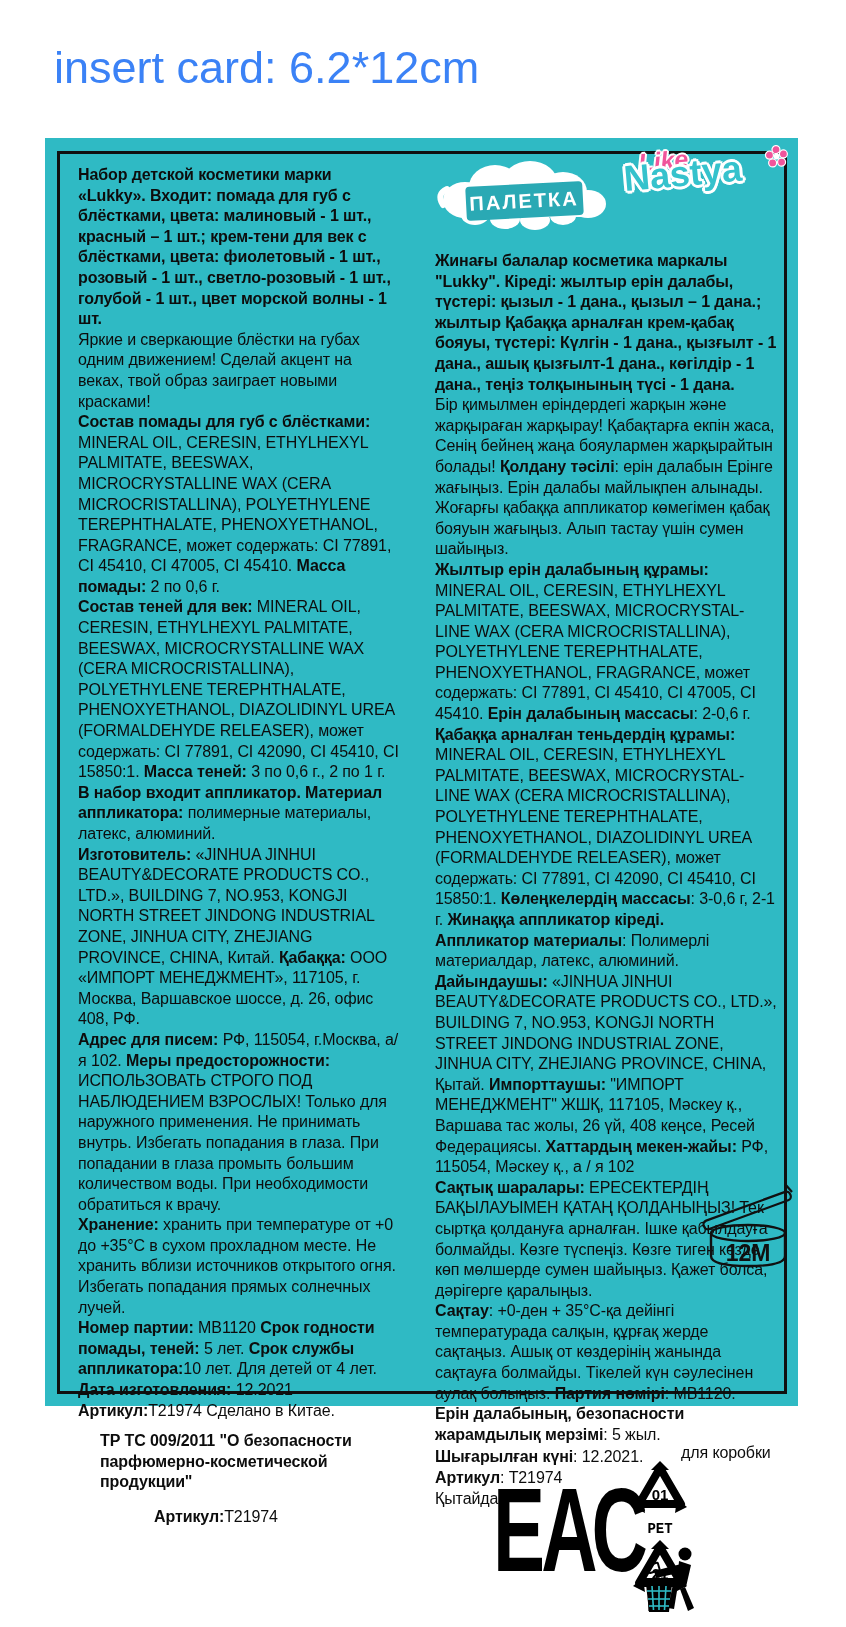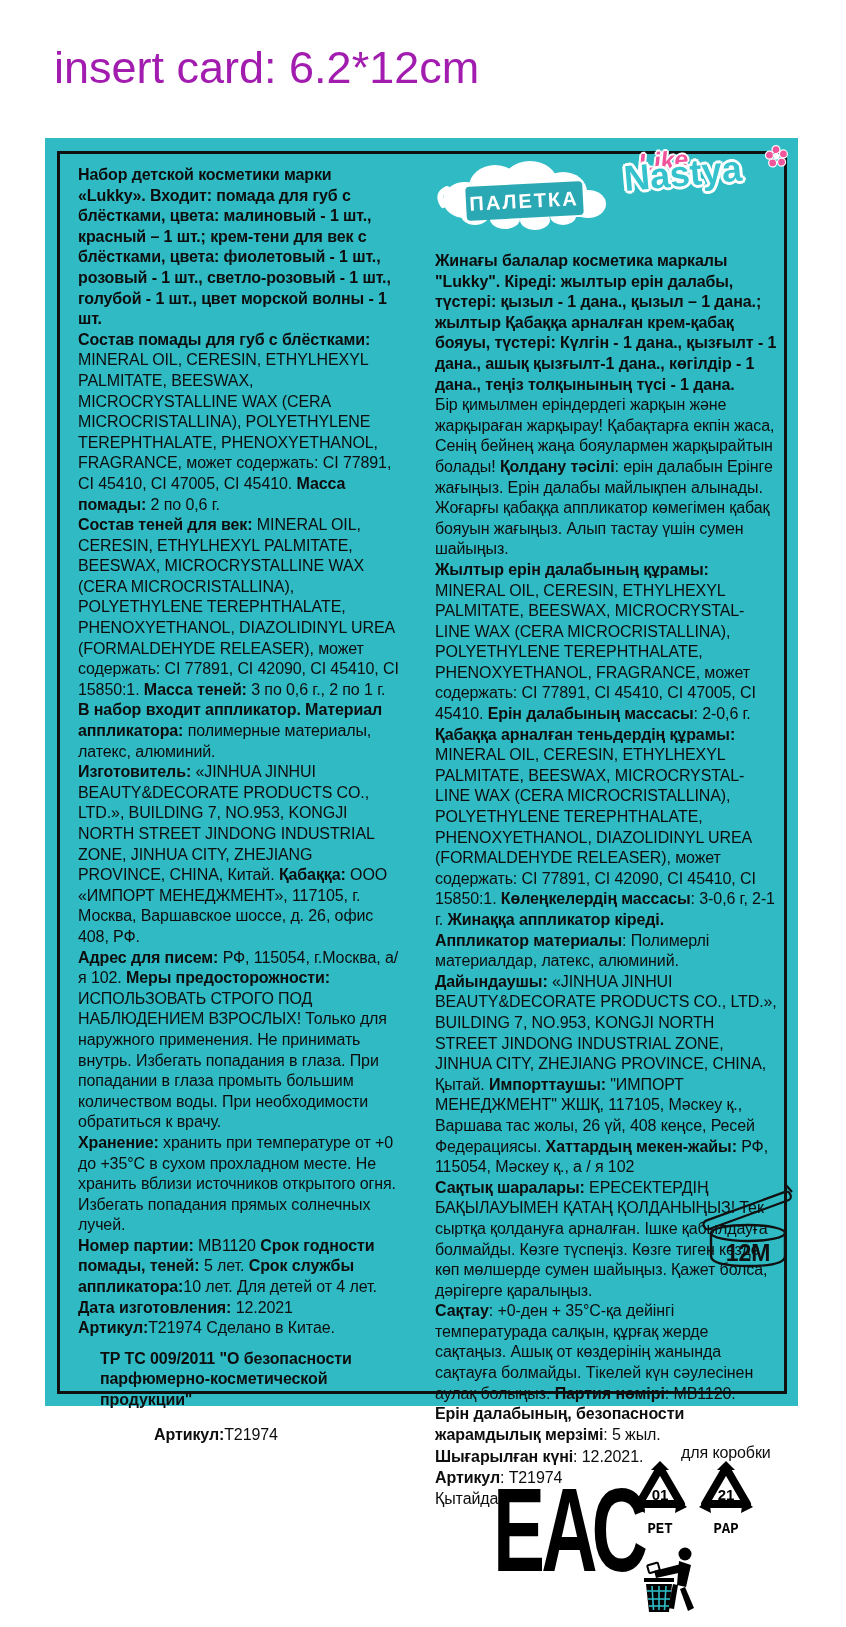--- a/index.html
+++ b/index.html
@@ -1,18 +1,18 @@
 <!DOCTYPE html>
 <html><head>
 <meta charset="utf-8">
 <style>
   html,body{margin:0;padding:0;background:#ffffff;}
   body{width:846px;height:1627px;font-family:"Liberation Sans","DejaVu Sans",sans-serif;color:#101010;}
   .page{position:relative;width:846px;height:1627px;overflow:hidden;background:#fff;}
-  .sheet-title{position:absolute;left:54px;top:42px;font-size:45px;letter-spacing:0;color:#a21caf;}
+  .sheet-title{position:absolute;left:54px;top:42px;font-size:45px;letter-spacing:0;color:#3b82f6;}
   .card{position:absolute;left:45px;top:138px;width:753px;height:1268px;background:#2fbac4;}
   .card-border{position:absolute;left:12px;top:13px;right:11px;bottom:12px;border:3px solid #101010;pointer-events:none;}
   .col{position:absolute;font-size:16px;line-height:20.6px;letter-spacing:-0.1px;color:#0d0d0d;}
   .col .para{margin:0 0 0 0;}
   .left-col{left:33px;top:27px;width:322px;}
   .right-col{left:390px;top:15px;width:344px;}
   b{font-weight:700;}
   .trts{font-weight:700;padding-left:22px;margin-top:10px;}
   .artline{padding-left:76px;margin-top:14px;}
   
@@ -22,40 +22,41 @@
   .like{font-style:italic;font-weight:700;font-size:25px;color:#f0559b;margin-left:16px;
         text-shadow:-2px 0 #fff,2px 0 #fff,0 -2px #fff,0 2px #fff,-1px -1px #fff,1px 1px #fff,-1px 1px #fff,1px -1px #fff;}
   .nast{font-weight:700;font-size:36px;letter-spacing:0px;color:#35c2cc;margin-top:-6px;
         text-shadow:-3px 0 #fff,3px 0 #fff,0 -3px #fff,0 3px #fff,-2px -2px #fff,2px 2px #fff,-2px 2px #fff,2px -2px #fff;}
   .flower{position:absolute;right:-6px;top:4px;}
   .recycle{width:66px;text-align:center;color:#000;}
   .recycle .mat{font-weight:700;font-size:14px;margin-top:-2px;font-family:Liberation Mono, monospace;}
   .right-bottom{position:relative;height:185px;margin-top:2px;}
   .rb-line{width:250px;}
   .korobki-label{position:absolute;left:218px;top:-4px;font-size:16px;margin-left:28px;}
-  .rec-row{position:absolute;left:192px;top:14px;display:flex;}
+  .rec-row{position:absolute;left:192px;top:14px;display:flex;flex-direction:column;}
   .eac{position:absolute;left:58px;top:24px;font-weight:700;font-size:100px;line-height:1;letter-spacing:-5px;color:#000;
        transform:scale(0.78,1.18);transform-origin:left top;font-family:"Liberation Sans",sans-serif;}
   .tidyman{position:absolute;left:206px;top:98px;}
   .pencil-icon{position:absolute;left:650px;top:1038px;}
   .pao-jar{position:absolute;left:660px;top:1082px;}
   svg text{font-family:"Liberation Sans","DejaVu Sans",sans-serif;}
 </style>
 </head>
 <body>
 
 <div class="page">
 
   <div class="sheet-title">insert card: 6.2*12cm</div>
 
   <div class="card">
     <div class="card-border"></div>
 
     <div class="col left-col">
       <div class="para"><b>Набор детской косметики марки «Lukky». Входит: помада для губ с блёстками, цвета: малиновый - 1 шт., красный – 1 шт.; крем-тени для век с блёстками, цвета: фиолетовый - 1 шт., розовый - 1 шт., светло-розовый - 1 шт., голубой - 1 шт., цвет морской волны - 1 шт.</b></div>
+      <div class="para">Яркие и сверкающие блёстки на губах одним движением! Сделай акцент на веках, твой образ заиграет новыми красками!</div>
       <div class="para"><b>Состав помады для губ с блёстками:</b> MINERAL OIL, CERESIN, ETHYLHEXYL PALMITATE, BEESWAX, MICROCRYSTALLINE WAX (CERA MICROCRISTALLINA), POLYETHYLENE TEREPHTHALATE, PHENOXYETHANOL, FRAGRANCE, может содержать:  CI 77891, CI 45410, CI 47005, CI 45410. <b>Масса помады:</b> 2 по 0,6 г.</div>
       <div class="para"><b>Состав теней для век:</b> MINERAL OIL, CERESIN, ETHYLHEXYL PALMITATE, BEESWAX, MICROCRYSTALLINE WAX (CERA MICROCRISTALLINA), POLYETHYLENE TEREPHTHALATE, PHENOXYETHANOL, DIAZOLIDINYL UREA (FORMALDEHYDE RELEASER), может содержать: CI 77891, CI 42090, CI 45410,  CI 15850:1. <b>Масса теней:</b> 3 по 0,6 г., 2 по 1 г. <b>В набор входит аппликатор. Материал аппликатора:</b> полимерные материалы, латекс, алюминий.</div>
       <div class="para"><b>Изготовитель:</b> «JINHUA JINHUI BEAUTY&amp;DECORATE PRODUCTS CO., LTD.», BUILDING 7, NO.953, KONGJI NORTH STREET JINDONG INDUSTRIAL ZONE, JINHUA CITY, ZHEJIANG PROVINCE, CHINA, Китай. <b>Қабаққа:</b> ООО «ИМПОРТ МЕНЕДЖМЕНТ», 117105, г. Москва, Варшавское шоссе, д. 26, офис 408, РФ.</div>
       <div class="para"><b>Адрес для писем:</b> РФ, 115054, г.Москва, а/я 102. <b>Меры предосторожности:</b> ИСПОЛЬЗОВАТЬ СТРОГО ПОД НАБЛЮДЕНИЕМ ВЗРОСЛЫХ! Только для наружного применения. Не принимать внутрь. Избегать попадания в глаза. При попадании в глаза промыть большим количеством воды. При необходимости обратиться к врачу.</div>
       <div class="para"><b>Хранение:</b> хранить при температуре от +0 до +35°С в сухом прохладном месте. Не хранить вблизи источников открытого огня. Избегать попадания прямых солнечных лучей.</div>
       <div class="para"><b>Номер партии:</b> MB1120  <b>Срок годности помады, теней:</b> 5 лет. <b>Срок службы аппликатора:</b>10 лет. Для детей от 4 лет.</div>
       <div class="para"><b>Дата изготовления:</b> 12.2021  <b>Артикул:</b>T21974 Сделано в Китае.</div>
       <div class="trts">ТР ТС 009/2011 "О безопасности парфюмерно-косметической продукции"</div>
       <div class="artline"><b>Артикул:</b>T21974</div>
 

